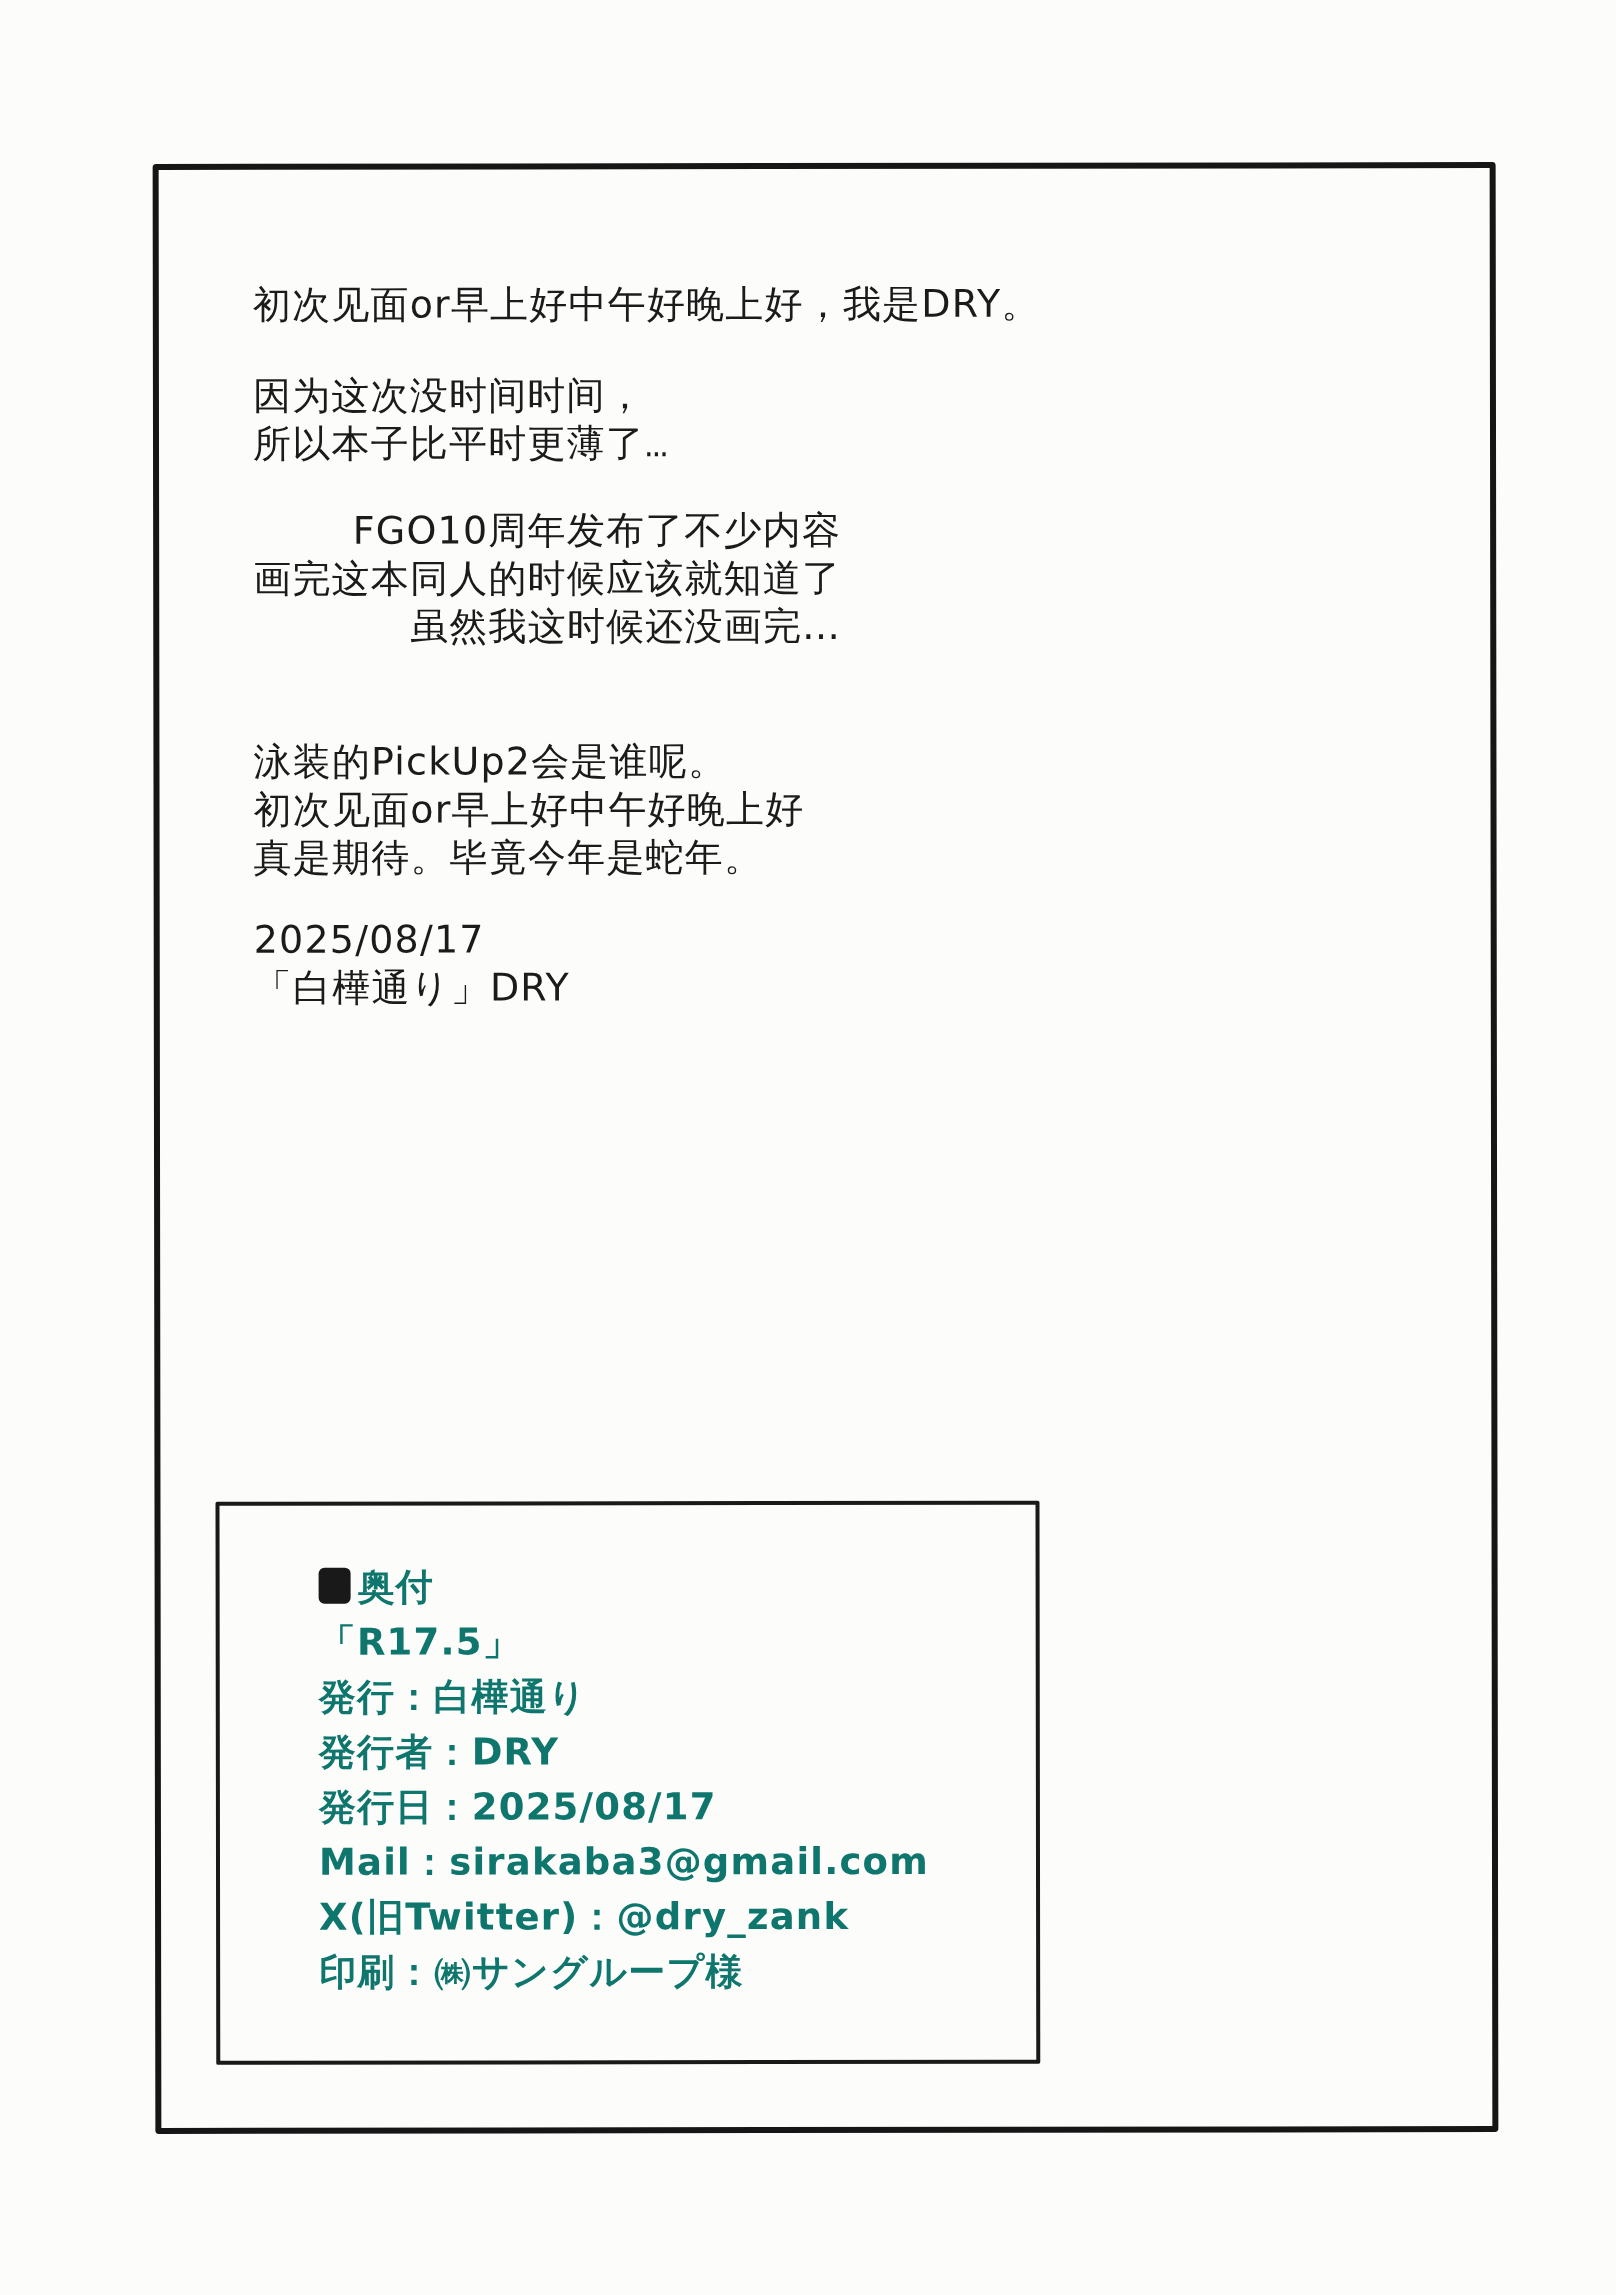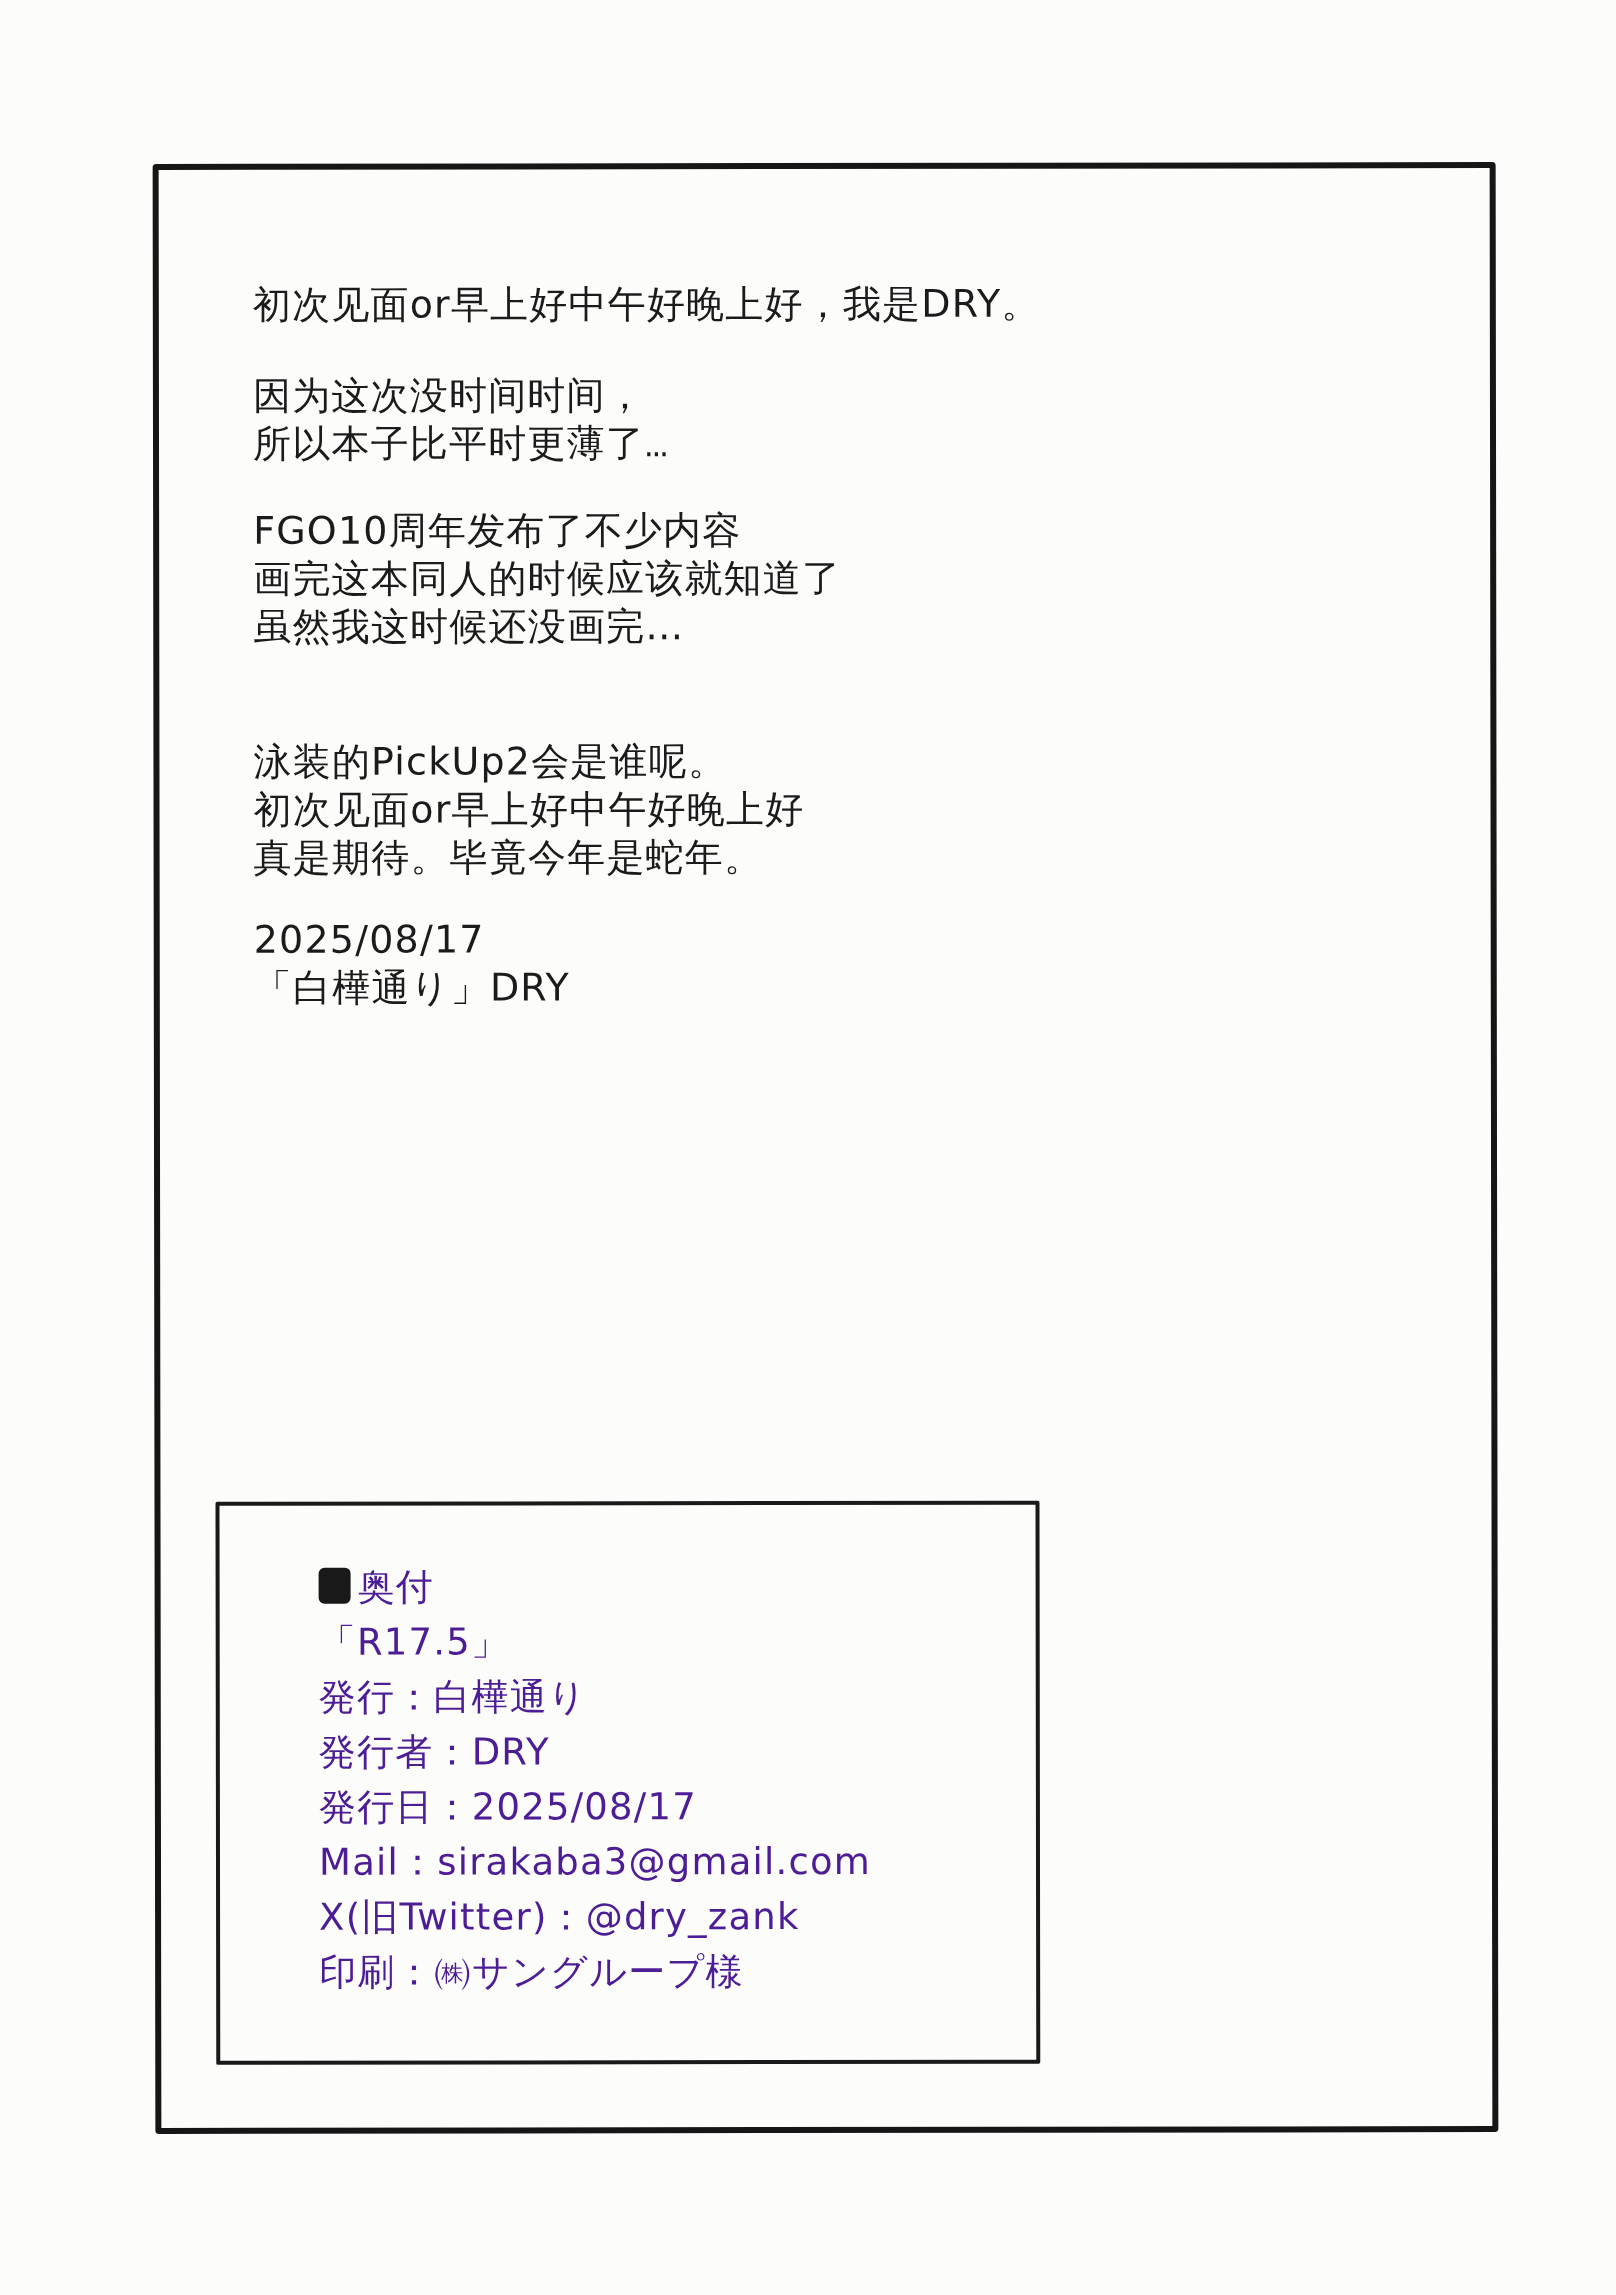--- a/index.html
+++ b/index.html
@@ -45,43 +45,44 @@
     letter-spacing: 1.2px;
     color: #1b1b1b;
     white-space: nowrap;
   }
   .para {
     position: absolute;
     left: 0;
   }
   .para-1 { top: 0px; }
   .para-2 { top: 94px; font-family: Liberation Mono, monospace; }
-  .para-3 { top: 226px; }
+  .para-3 { top: 226px; text-align: right; }
   .para-4 { top: 457px; }
   .para-5 { top: 619px; margin-top: 16px; }
   .colophon-box {
     position: absolute;
     left: 55px;
     top: 1332px;
     width: 824px;
     height: 563px;
     border: 4px solid #1a1a1a;
     border-radius: 1.7px;
     box-sizing: border-box;
     background: transparent;
   }
   .colophon-text {
     position: absolute;
     left: 99px;
     top: 54px;
     font-size: 37px;
     line-height: 55px;
     letter-spacing: 1.2px;
-    color: #4c1d95;
+    color: #0f766e;
     white-space: nowrap;
+    font-weight: bold;
   }
   .sq-icon {
     display: inline-block;
     width: 32px;
     height: 36px;
     background: #191919;
     border-radius: 5.8px;
     margin-right: 7px;
     vertical-align: -3.5px;
   }

